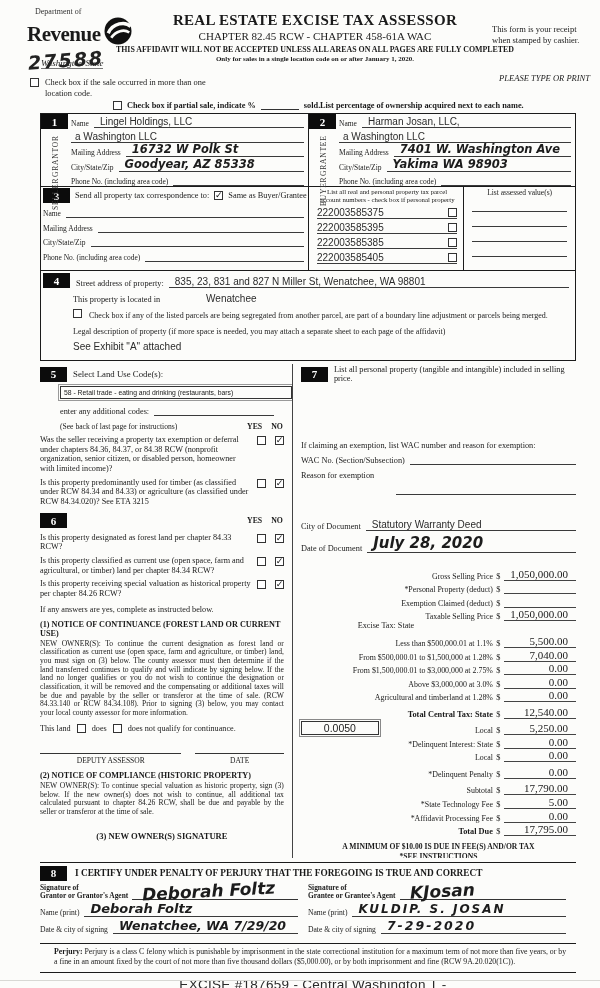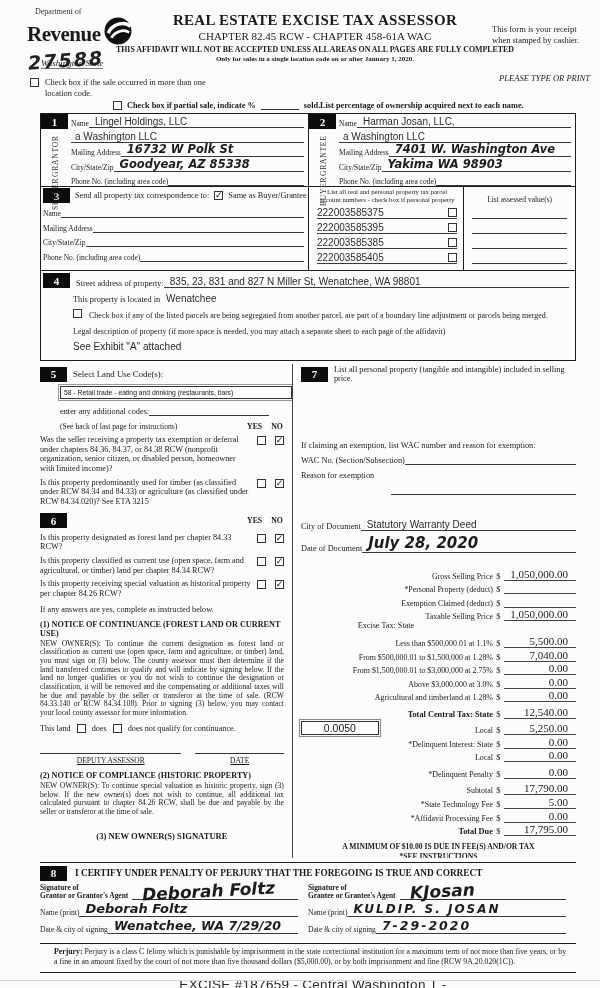--- a/index.html
+++ b/index.html
@@ -8,21 +8,21 @@
     position:relative; width:600px; height:988px; margin:0 auto;
     background:#fcfcfa; color:#1a1a1a; overflow:hidden;
     font-family:"Liberation Serif", serif;
   }
   
   .lbl   { font-size:7.5px; color:#222; white-space:nowrap; }
   .lbl9  { font-size:8.3px; color:#1a1a1a; white-space:nowrap; }
   .b     { font-weight:bold; }
   .typed { font-family:"Liberation Sans", sans-serif; font-size:9.5px; color:#2b2b2b; }
   .hand  { font-family:"DejaVu Sans", sans-serif; font-style:italic; font-weight:600; color:#1c1c1c; }
-  .fill  { flex:1; border-bottom:1px solid #3a3a3a; padding:0 2px 0 6px; white-space:nowrap; overflow:visible; }
+  .fill  { flex:1; border-bottom:1px solid #3a3a3a; margin-left:5px; padding:0 2px 0 6px; white-space:nowrap; overflow:visible; }
   .cb    { display:inline-flex; align-items:center; justify-content:center;
            width:9px; height:9px; border:1.1px solid #333; background:#fff;
            font-size:9px; line-height:1; flex:0 0 auto; color:#111; }
   .numbox{ width:27px; height:15px; background:#0c0c0c; color:#fff; font-weight:bold;
            font-size:11px; display:flex; align-items:center; justify-content:center; flex:0 0 auto; }
   .vert  { writing-mode:vertical-rl; transform:rotate(180deg); display:flex; gap:1px;
            font-size:7.5px; letter-spacing:.8px; color:#333; text-align:center; margin:6px auto 0; }
   
   .hdr-area { position:relative; height:113px; }
   .logo { position:absolute; left:27px; top:7px; }
@@ -56,27 +56,27 @@
   .sec3 { display:flex; height:84px; border-top:1.4px solid #1b1b1b; }
   .s3-left { width:50%; padding:0 4px 0 2px; display:flex; flex-direction:column; }
   .s3-left .head { height:17px; gap:5px; align-items:center; }
   .s3-right { width:50%; border-left:1.4px solid #1b1b1b; display:flex; }
   .parcels { width:58%; padding:1px 6px 0 8px; }
   .parcels .ph { font-size:6.8px; text-align:center; line-height:1.2; }
   .parcelrow { display:flex; align-items:flex-end; justify-content:space-between;
                border-bottom:1px solid #3a3a3a; height:15px; }
   .parcelrow .typed { font-size:10px; }
   .parcelrow .cb { margin-bottom:1px; }
-  .assessed { width:42%; border-left:1.2px solid #1b1b1b; padding:8px 8px 0; }
+  .assessed { width:42%; border-left:1.2px solid #1b1b1b; padding:1px 8px 0; }
   .assessed .ah { font-size:7.5px; text-align:center; }
   .assessed .aline { border-bottom:1px solid #3a3a3a; height:15px; }
   
   .sec4 { border-top:1.4px solid #1b1b1b; height:90px; padding:1px 6px 0 2px; }
   .sec4 .prow { height:16px; }
-  .sec4 .indent { margin-left:30px; }
+  .sec4 .indent { margin-left:30px;gap:40px; }
   .sec4 .lbl { font-size:8px; white-space:normal; }
   
   .twocol { display:flex; margin:3px 24px 0 40px; height:494px; }
   .col-l { width:47%; padding:2px 8px 0 0; overflow:hidden; }
   .col-r { width:53%; border-left:1.2px solid #444; padding:2px 0 0 8px; overflow:hidden; }
   .sechead { display:flex; align-items:center; gap:6px; height:16px; }
   .sechead .st { font-size:8.8px; }
   .yn { display:flex; gap:9px; font-size:7.8px; margin-left:auto; padding-right:1px; }
   .landbox { border:1.4px solid #333; outline:1px solid #999; outline-offset:1px;
              margin:4px 0 3px 20px; width:232px; padding:2px 3px;
@@ -84,21 +84,21 @@
   .addl { display:flex; align-items:flex-end; margin-left:20px; height:14px; font-size:8.3px; }
   .addl .fill { max-width:120px; }
   .seeback { display:flex; align-items:flex-end; height:15px; font-size:7.6px; margin-left:20px; }
   .qrow { display:flex; margin-top:4px; }
   .qrow .q { flex:1; font-size:8.2px; line-height:1.18; padding-right:6px; }
   .qrow .cbs { display:flex; gap:9px; align-items:flex-start; padding-top:1px; }
   .note { font-size:8.2px; margin-top:6px; }
   .contitle { font-size:8.2px; font-weight:bold; margin-top:6px; line-height:1.15; }
   .conbody { font-size:7.6px; line-height:1.14; text-align:justify; margin-top:1px; }
   .thisland { display:flex; align-items:center; gap:6px; font-size:8.2px; margin-top:7px; }
-  .asr-lines { display:flex; gap:14px; margin-top:20px;text-decoration:underline; }
+  .asr-lines { display:flex; gap:14px; margin-top:20px; }
   .asr-lines .a1 { flex:1.6; border-top:1px solid #333; text-align:center; font-size:7.5px; padding-top:2px; }
   .asr-lines .a2 { flex:1; border-top:1px solid #333; text-align:center; font-size:7.5px; padding-top:2px; }
   .sig3 { text-align:center; font-size:8.6px; font-weight:bold; margin-top:14px; }
   
   .s7-spacer { height:53px; }
   .s7row { display:flex; align-items:flex-end; height:15px; font-size:8.3px; }
   .docrow { display:flex; align-items:flex-end; height:16px; font-size:8.3px; margin-top:2px; }
   .docrow .typed { font-size:10px; }
   .docrow .hand { font-size:15px; }
   .taxtbl { margin-top:14px; }

